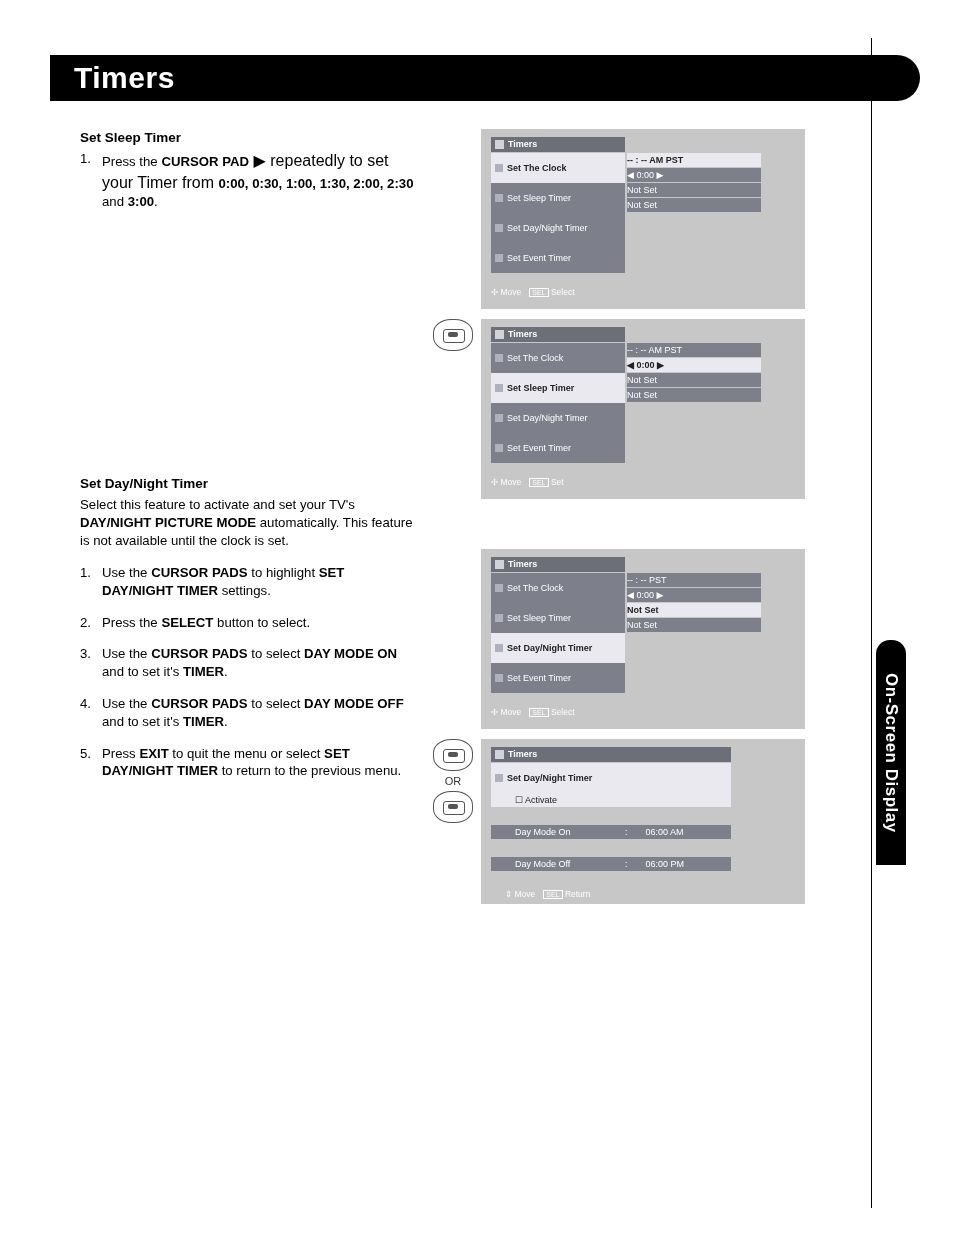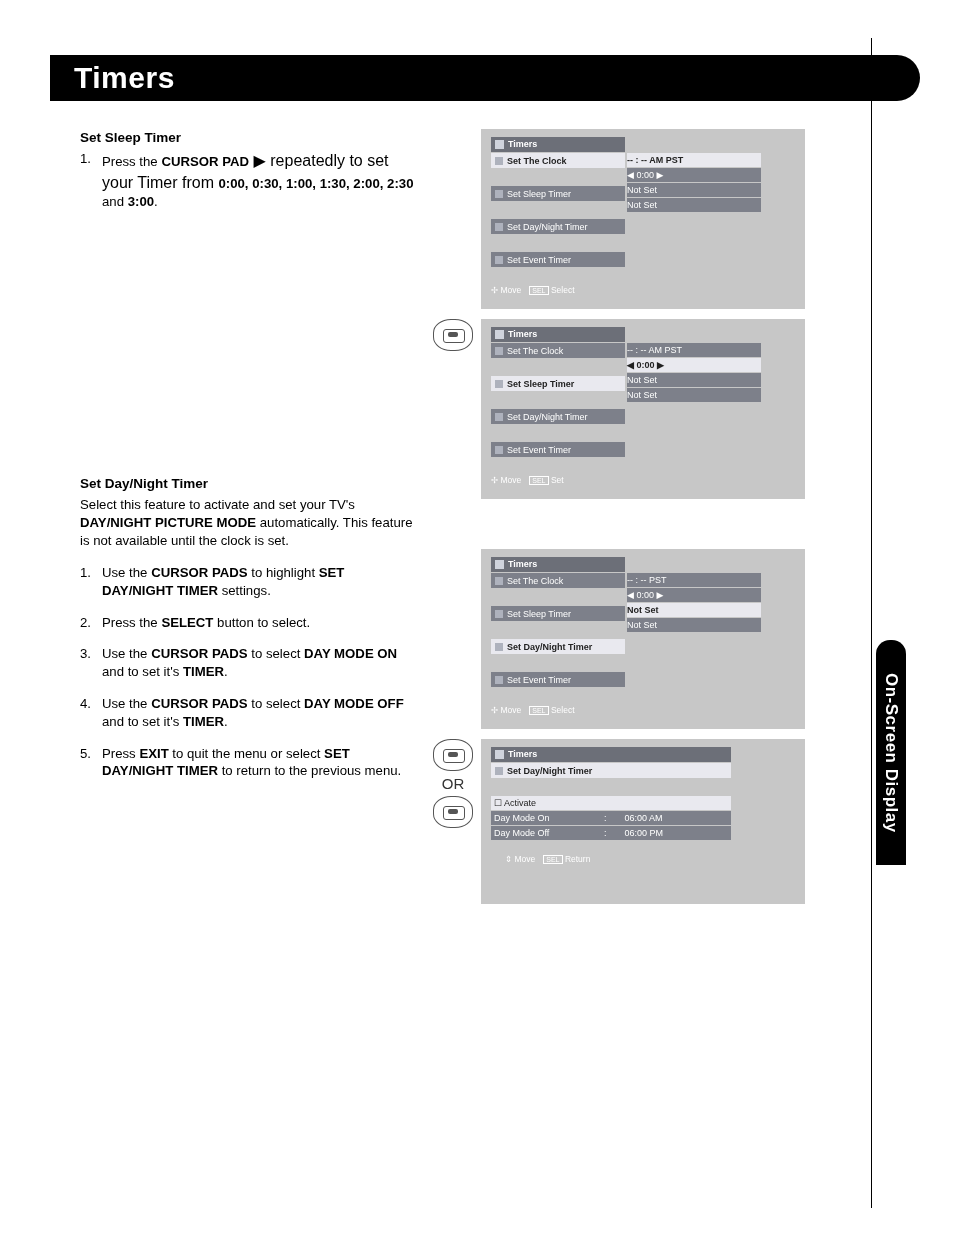--- a/index.html
+++ b/index.html
@@ -56,51 +56,51 @@
     position: relative; background:#fff;
   }
   .remote-icon::before{
     content:""; position:absolute; left:9px; top:9px; width:20px; height:12px;
     border:1.5px solid #555; border-radius:3px;
   }
   .remote-icon::after{
     content:""; position:absolute; left:14px; top:12px; width:10px; height:5px;
     background:#555; border-radius:2px;
   }
-  .or-lbl { font-size:15px; color:#333; }
+  .or-lbl { font-size:11px; color:#333; }
   .tv-screen {
     background:#c7c7c7;
     width: 324px; height: 180px;
     padding: 8px 10px;
     font-size: 9px;
     color:#fff;
   }
   .tv-screen.short { height: 165px; }
   .menu-box { display:flex; gap:2px; }
   .menu-left { width: 134px; }
   .menu-right { width: 134px; }
   .tv-title-row{
     background:#6c6f78; height:15px; line-height:15px; padding:0 4px;
     display:flex; align-items:center; gap:4px; margin-bottom:1px;
     font-weight:bold;
   }
   .tv-title-row .sq{ width:9px;height:9px;background:#cfd3dc; }
   .row{
-    height:15px; line-height:14px; padding:0 4px; margin-bottom:18px;
+    height:30px; line-height:14px; padding:0 4px; margin-bottom:0;
     display:flex; align-items:center; gap:4px;
     background:#7d808a;
   }
   .row .sq{ width:8px;height:8px;background:#aeb2bd; flex:none;}
   .row.hi { background:#e9e9ef; color:#222; font-weight:bold;}
   .val  { background:#7d808a; height:14px; line-height:14px; padding:0 0; margin-bottom:1px;}
   .val.hi{ background:#e9e9ef; color:#222; font-weight:bold;}
   .foot{ font-size:8.5px; margin-top:14px; color:#fff; display:flex; gap:8px;}
   .foot .sel{ border:1px solid #fff; padding:0 2px; font-size:7px; line-height:9px;}
   .sub-box { width: 240px; }
-  .sub-row { background:#7d808a; height:14px; line-height:14px; padding:0 4px 0 3px; margin-bottom:1px; display:flex;}
+  .sub-row { background:#7d808a; height:14px; line-height:14px; padding:0 4px 0 24px; margin-bottom:18px; display:flex;}
   .sub-row.hi{ background:#e9e9ef; color:#222;}
   .sub-row .k{ width:110px;}
   .side-tab{
     position:absolute; right:48px; top:640px;
     background:#000; color:#fff; width:30px; height:225px;
     border-radius:14px 14px 0 0;
     writing-mode: vertical-rl;
     display:flex; align-items:center; justify-content:center;
     font-weight:800; font-size:17px; letter-spacing:0.5px;
   }

